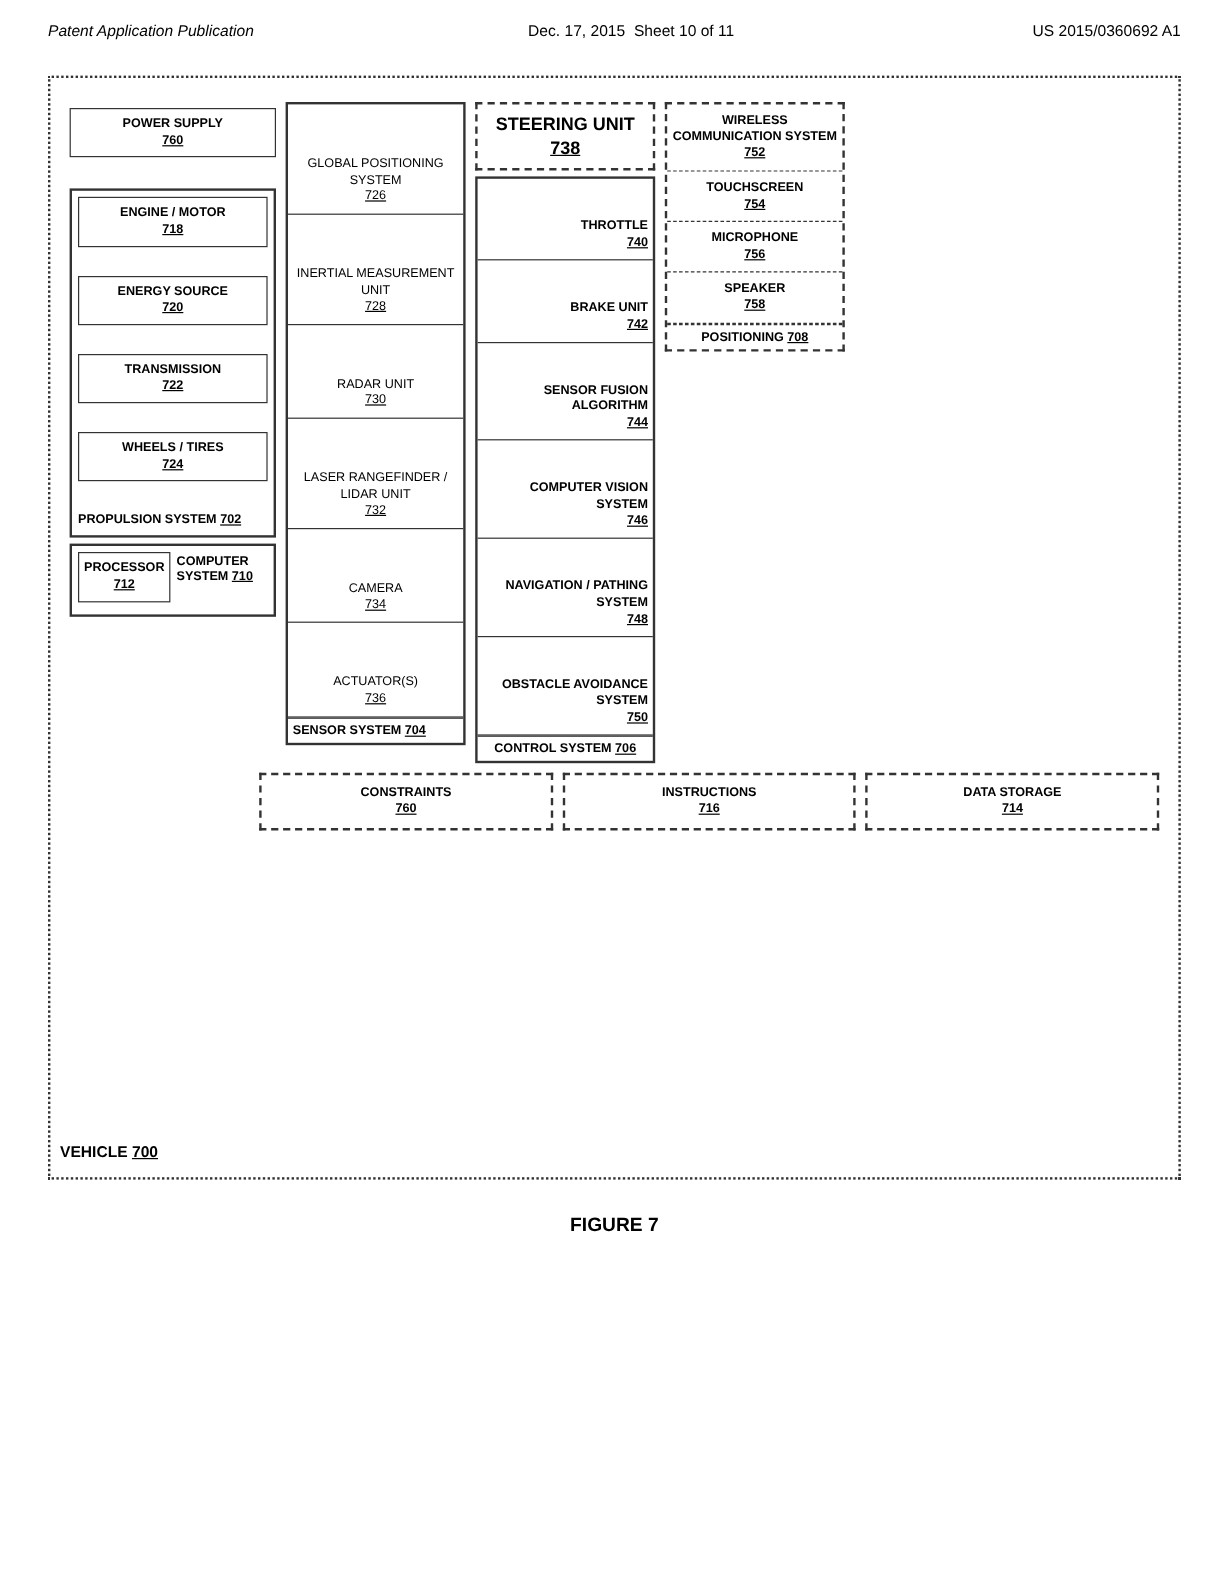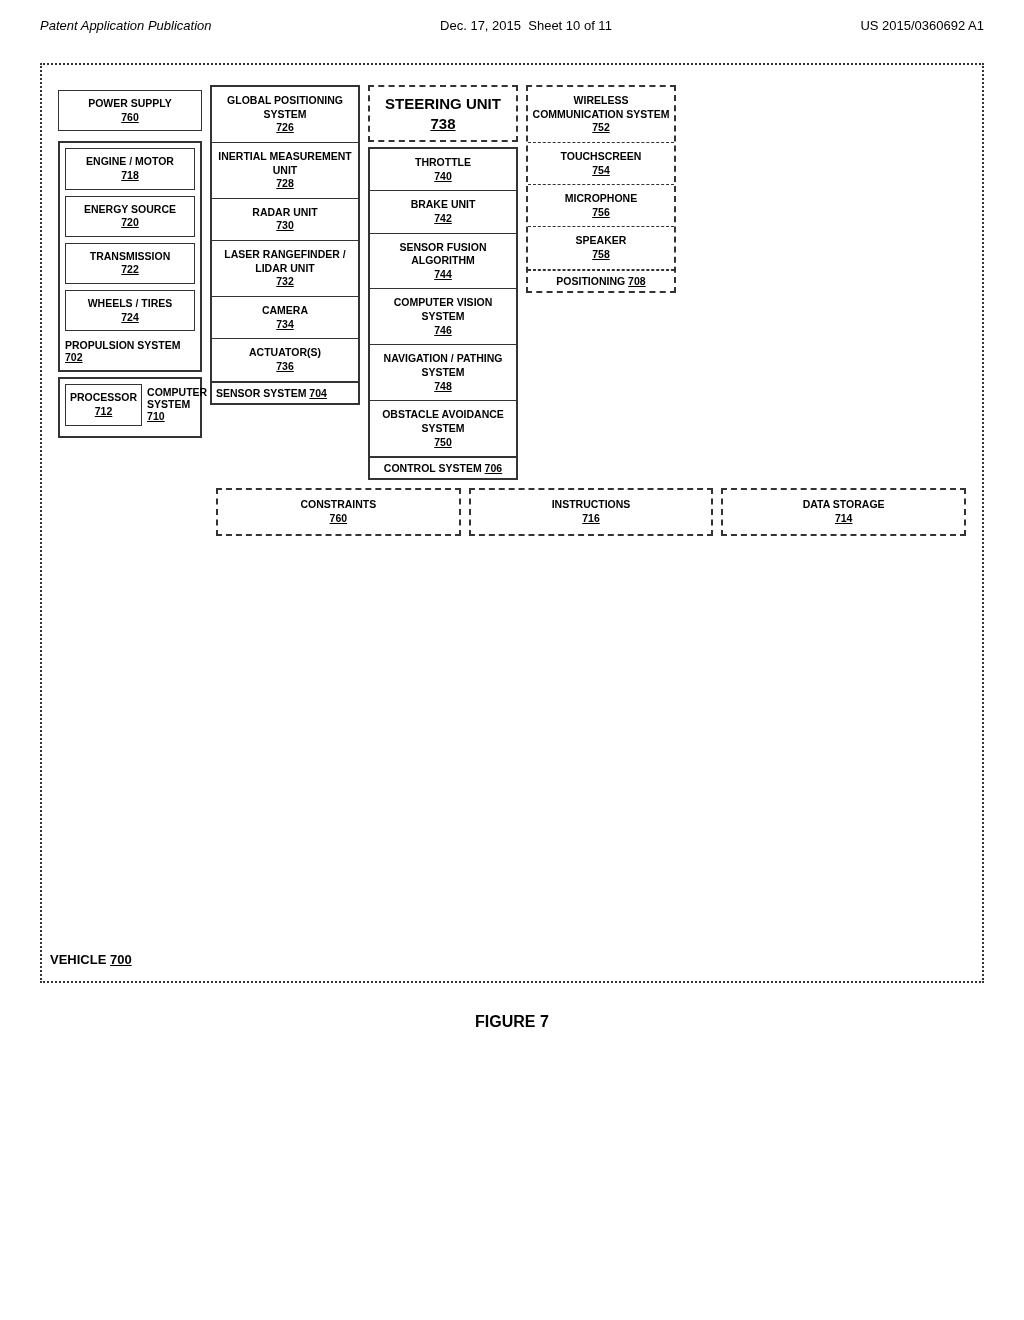--- a/index.html
+++ b/index.html
@@ -65,21 +65,21 @@
 
     
     .columns-wrapper {
       display: flex;
       align-items: flex-start;
       width: 100%;
       gap: 8px;
     }
 
     .col-left {
-      width: 144px;
+      width: 172px;
       flex-shrink: 0;
       display: flex;
       flex-direction: column;
       gap: 5px;
       padding-top: 5px;
     }
 
     .col-sensor {
       width: 150px;
       flex-shrink: 0;
@@ -102,33 +102,35 @@
       border: 2px dashed #333;
       display: flex;
       flex-direction: column;
     }
 
     .sensor-box {
       border-bottom: 1.5px solid #333;
       text-align: center;
       padding: 7px 4px;
       font-size: 10.5px;
-      font-weight: bold;
-      line-height: 1.3;
+      font-weight: normal;
+      line-height: 1.3;
+      margin-top: 36px;
     }
     .sensor-box:last-child { border-bottom: none; }
     .sensor-box u { text-decoration: underline; }
 
     .control-box {
       border-bottom: 1.5px solid #333;
-      text-align: center;
+      text-align: right;
       padding: 7px 4px;
       font-size: 10.5px;
       font-weight: bold;
       line-height: 1.3;
+      margin-top: 26px;
     }
     .control-box:last-child { border-bottom: none; }
     .control-box u { text-decoration: underline; }
 
     .peripheral-box {
       border-bottom: 1.5px dashed #333;
       text-align: center;
       padding: 7px 4px;
       font-size: 10.5px;
       font-weight: bold;
@@ -136,21 +138,22 @@
     }
     .peripheral-box:last-child { border-bottom: none; }
     .peripheral-box u { text-decoration: underline; }
 
     
     .propulsion-group-box {
       border: 2px solid #333;
       padding: 5px;
       display: flex;
       flex-direction: column;
-      gap: 1px;
+      gap: 19px;
+      margin-top: 16px;
     }
     .propulsion-group-title {
       font-size: 10.5px;
       font-weight: bold;
       text-align: left;
       padding: 2px 0;
     }
     .propulsion-group-title u { text-decoration: underline; }
 
     

